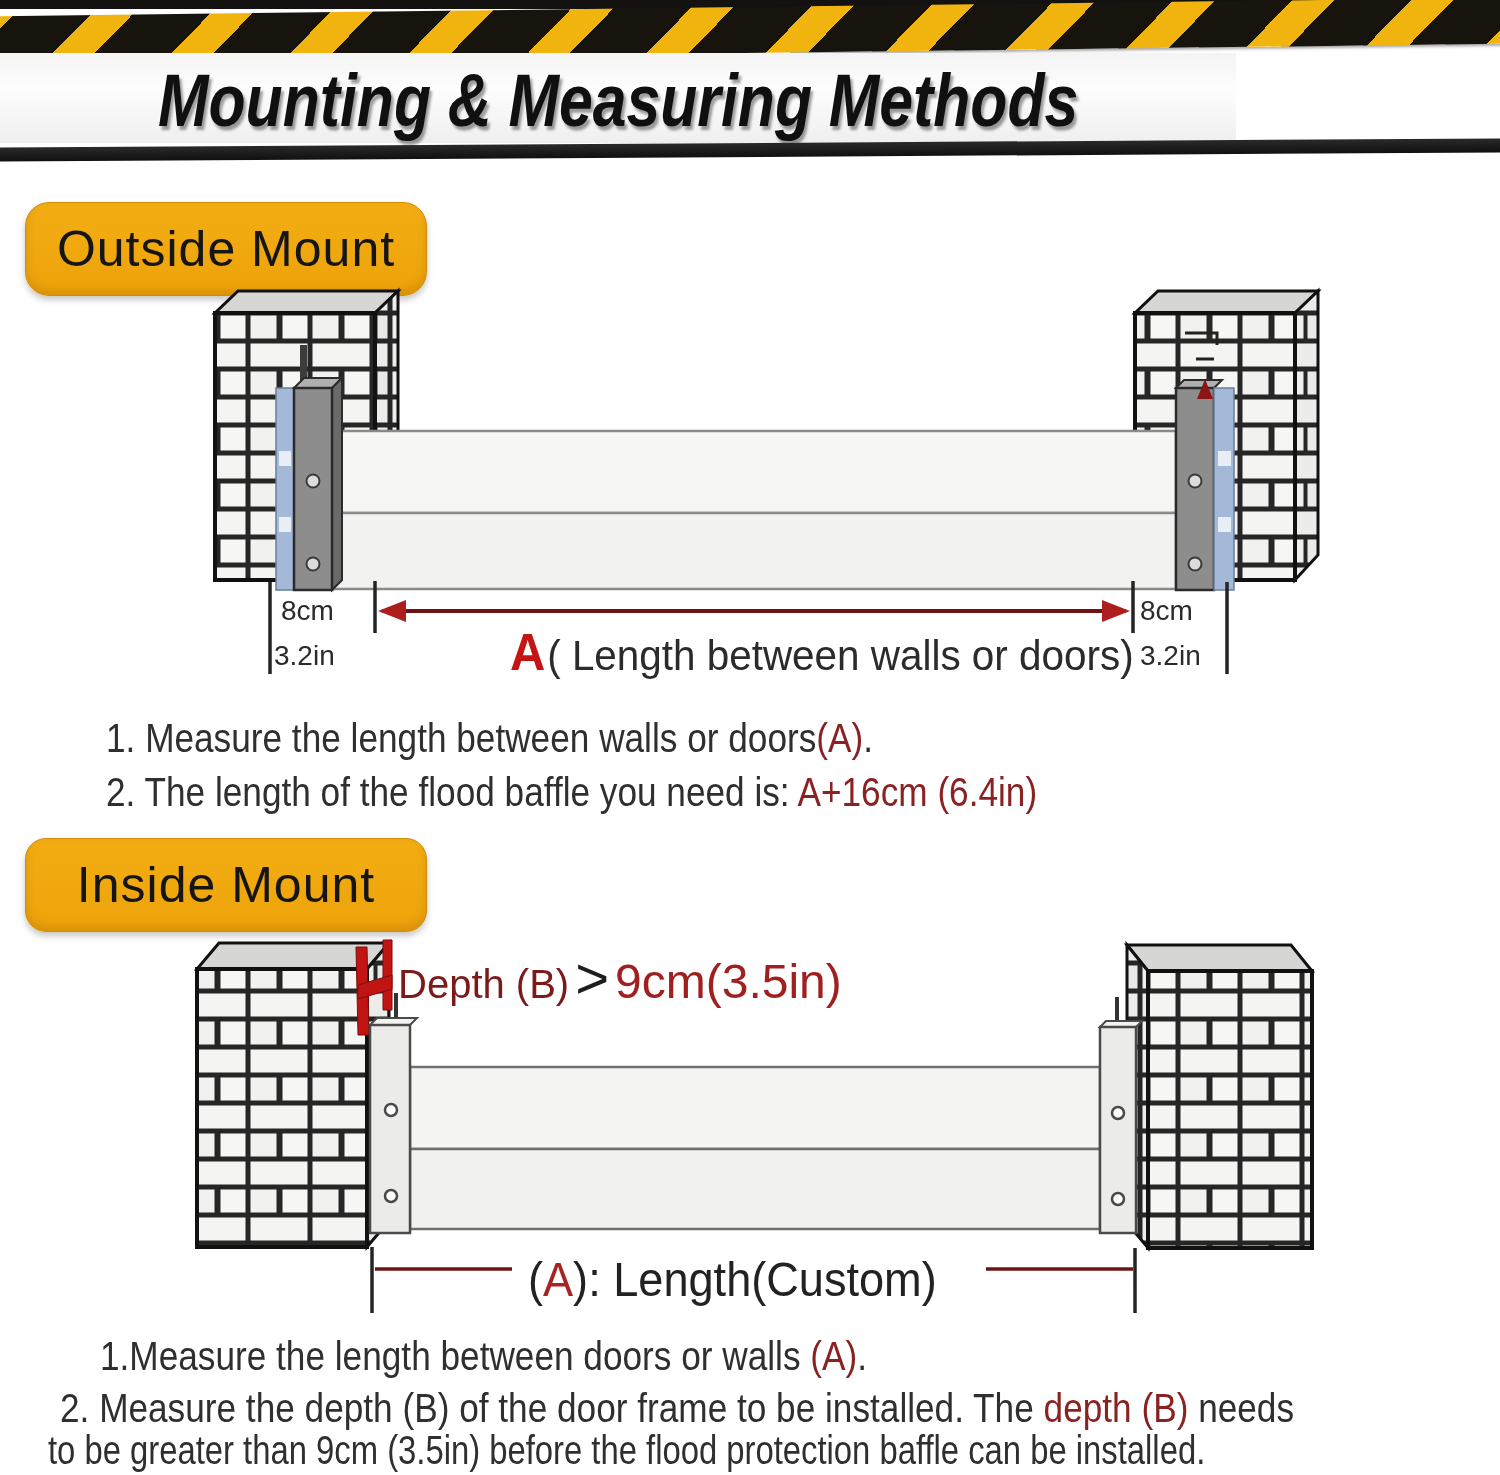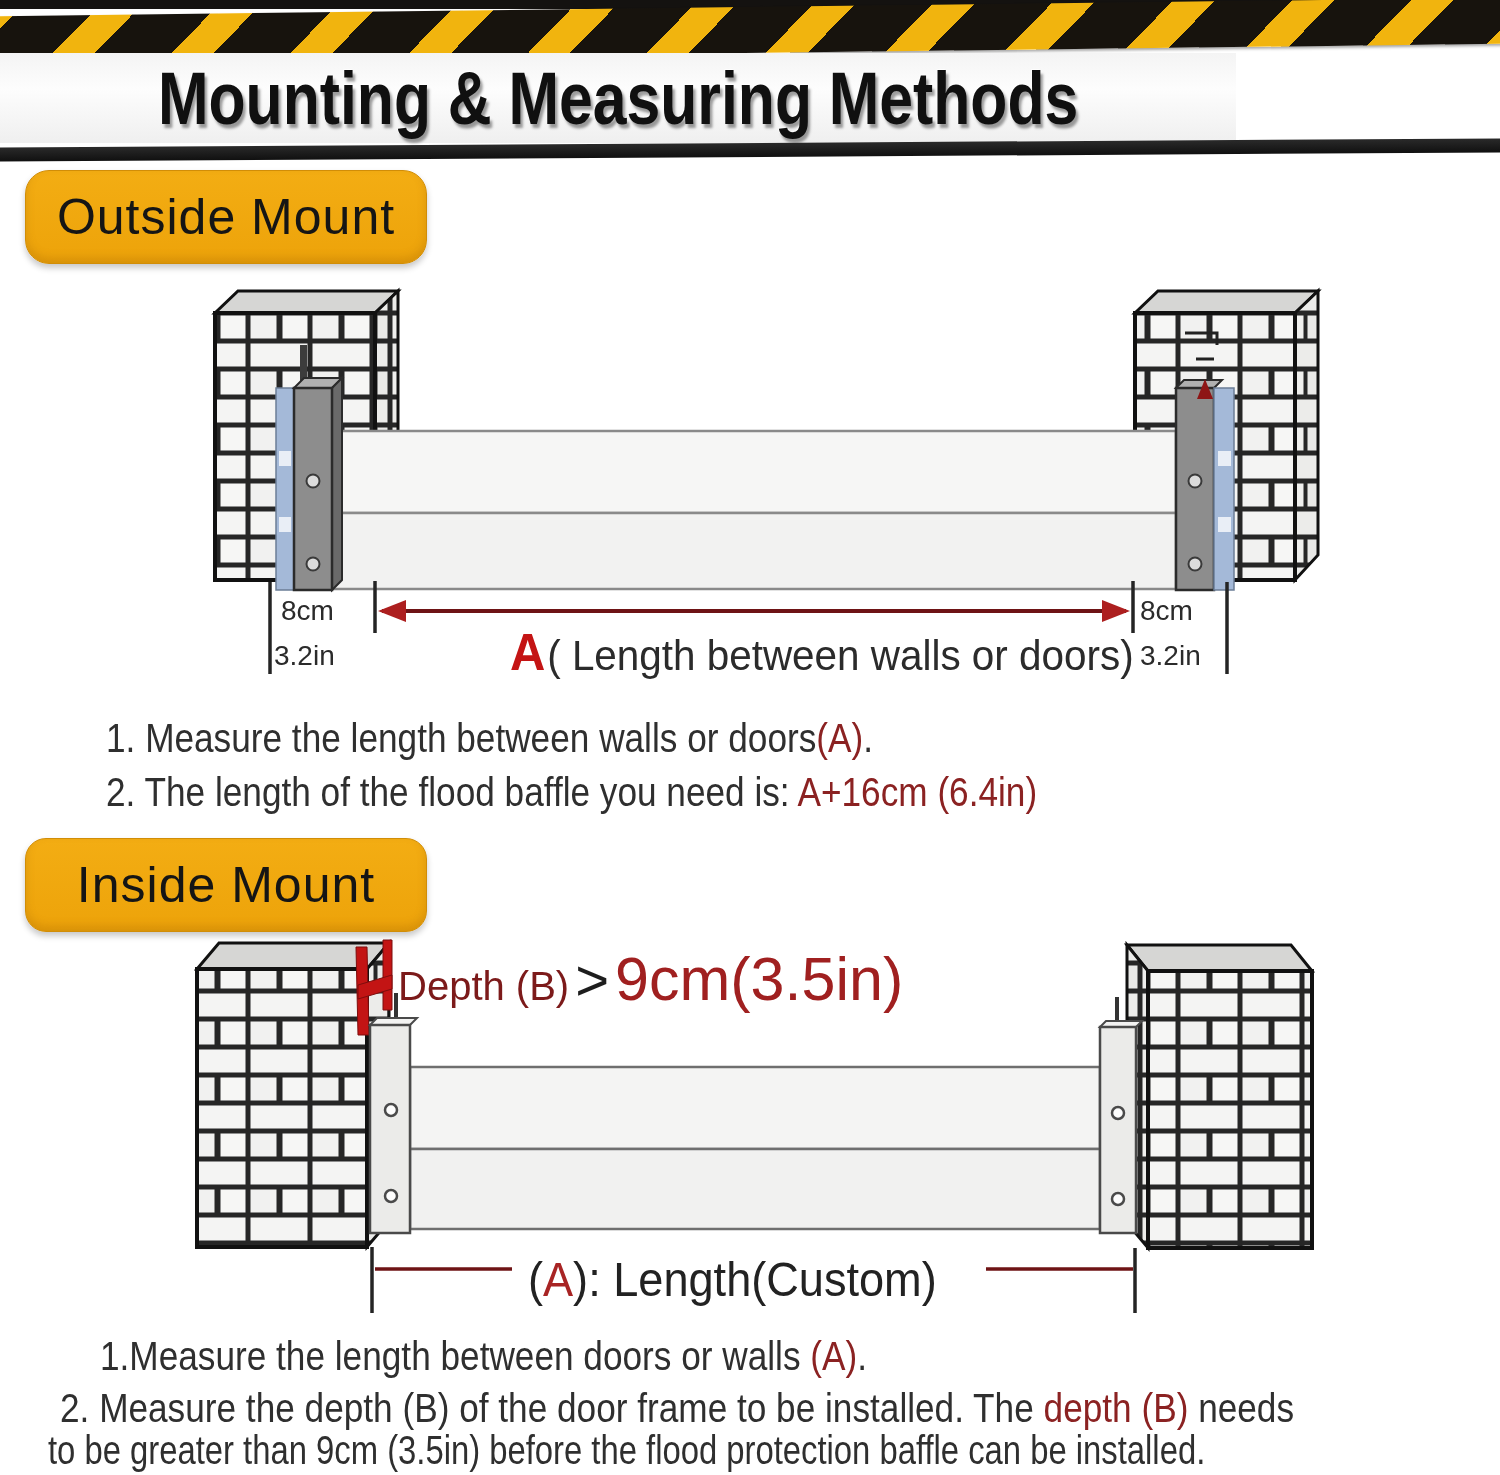--- a/index.html
+++ b/index.html
@@ -12,21 +12,21 @@
   .hazard-topbar{position:absolute;left:0;top:0;width:100%;height:9px;background:#141210;}
   .hazard-stripes{
     position:absolute;left:-2%;top:7px;width:104%;height:46px;
     background:repeating-linear-gradient(135deg, var(--hazard-yellow,#f1b40e) 0 30px, #17130d 30px 85px);
     transform:rotate(-0.7deg);
     box-shadow:0 2px 3px rgba(0,0,0,.35);
   }
   .titleband{
     position:absolute;left:0;top:53px;width:1236px;height:90px;
     background:linear-gradient(180deg,#f4f4f4,#fdfdfd 40%,#efefef);
-    display:flex;align-items:center;justify-content:center;
+    display:flex;align-items:flex-end;justify-content:center;font-style:italic;
   }
   .page-title{
     margin:0;font-size:74px;font-weight:700;color:#101010;white-space:nowrap;
     transform:scaleX(0.82);letter-spacing:0px;
     text-shadow:3px 4px 3px rgba(0,0,0,.38), -1px -1px 1px rgba(255,255,255,.85);
   }
   .title-divider{
     position:absolute;left:-0.5%;top:143px;width:101%;height:14px;
     background:linear-gradient(180deg,#2a2a2a,#101010);transform:rotate(-0.35deg);
   }
@@ -42,21 +42,21 @@
   
   .diag{position:absolute;left:0;}
   
   .mnum{position:absolute;font-size:28px;color:#2b2b2b;white-space:nowrap;}
   .span-label{position:absolute;display:flex;align-items:baseline;transform:scaleX(.94);transform-origin:0 50%;white-space:nowrap;}
   .span-label .bigA{font-size:52px;font-weight:700;color:var(--accent-red,#c41414);margin-right:2px;}
   .span-label .rest{font-size:43px;color:#2b2b2b;}
   .depth-label{position:absolute;display:flex;align-items:baseline;white-space:nowrap;}
   .depth-label .dname{font-size:40px;color:#7c1a1a;}
   .depth-label .dgt{font-size:58px;font-weight:300;color:#1d1d1d;margin:0 6px;}
-  .depth-label .dval{font-size:61px;color:#a02020;}
+  .depth-label .dval{font-size:48px;color:#a02020;}
   .len-label{position:absolute;display:flex;align-items:baseline;white-space:nowrap;transform:scaleX(.94);transform-origin:0 50%;}
   .len-label span{font-size:48px;color:#222;}
   .len-label .hlA{color:#a82424;}
   
   .step{position:absolute;font-size:40px;color:#2f2f2f;white-space:nowrap;
         transform:scaleX(.88);transform-origin:0 50%;}
   .step .hl{color:var(--dark-red,#8b1d1d);}
   .step.tight{transform:scaleX(.82);}
 </style>
 </head>
@@ -64,21 +64,21 @@
 
 <div class="hazard-wrap">
   <div class="hazard-topbar"></div>
   <div class="hazard-stripes"></div>
 </div>
 <div class="titleband">
   <h1 class="page-title">Mounting &amp; Measuring Methods</h1>
 </div>
 <div class="title-divider"></div>
 
-<div class="badge" style="top:170px;">
+<div class="badge" style="top:202px;">
   <span>Outside Mount</span>
 </div>
 
 <svg class="diag" style="top:285px;" width="1500" height="420" viewBox="0 0 1500 420">
   <defs>
     <pattern id="bk1" width="62" height="56" patternUnits="userSpaceOnUse">
       <rect width="62" height="56" fill="#262626"></rect>
       <rect x="2.5" y="2.5" width="57" height="23" fill="#f4f4f3"></rect>
       <rect x="2.5" y="30.5" width="26" height="23" fill="#f1f1f0"></rect>
       <rect x="34.5" y="30.5" width="25" height="23" fill="#f6f6f5"></rect>

